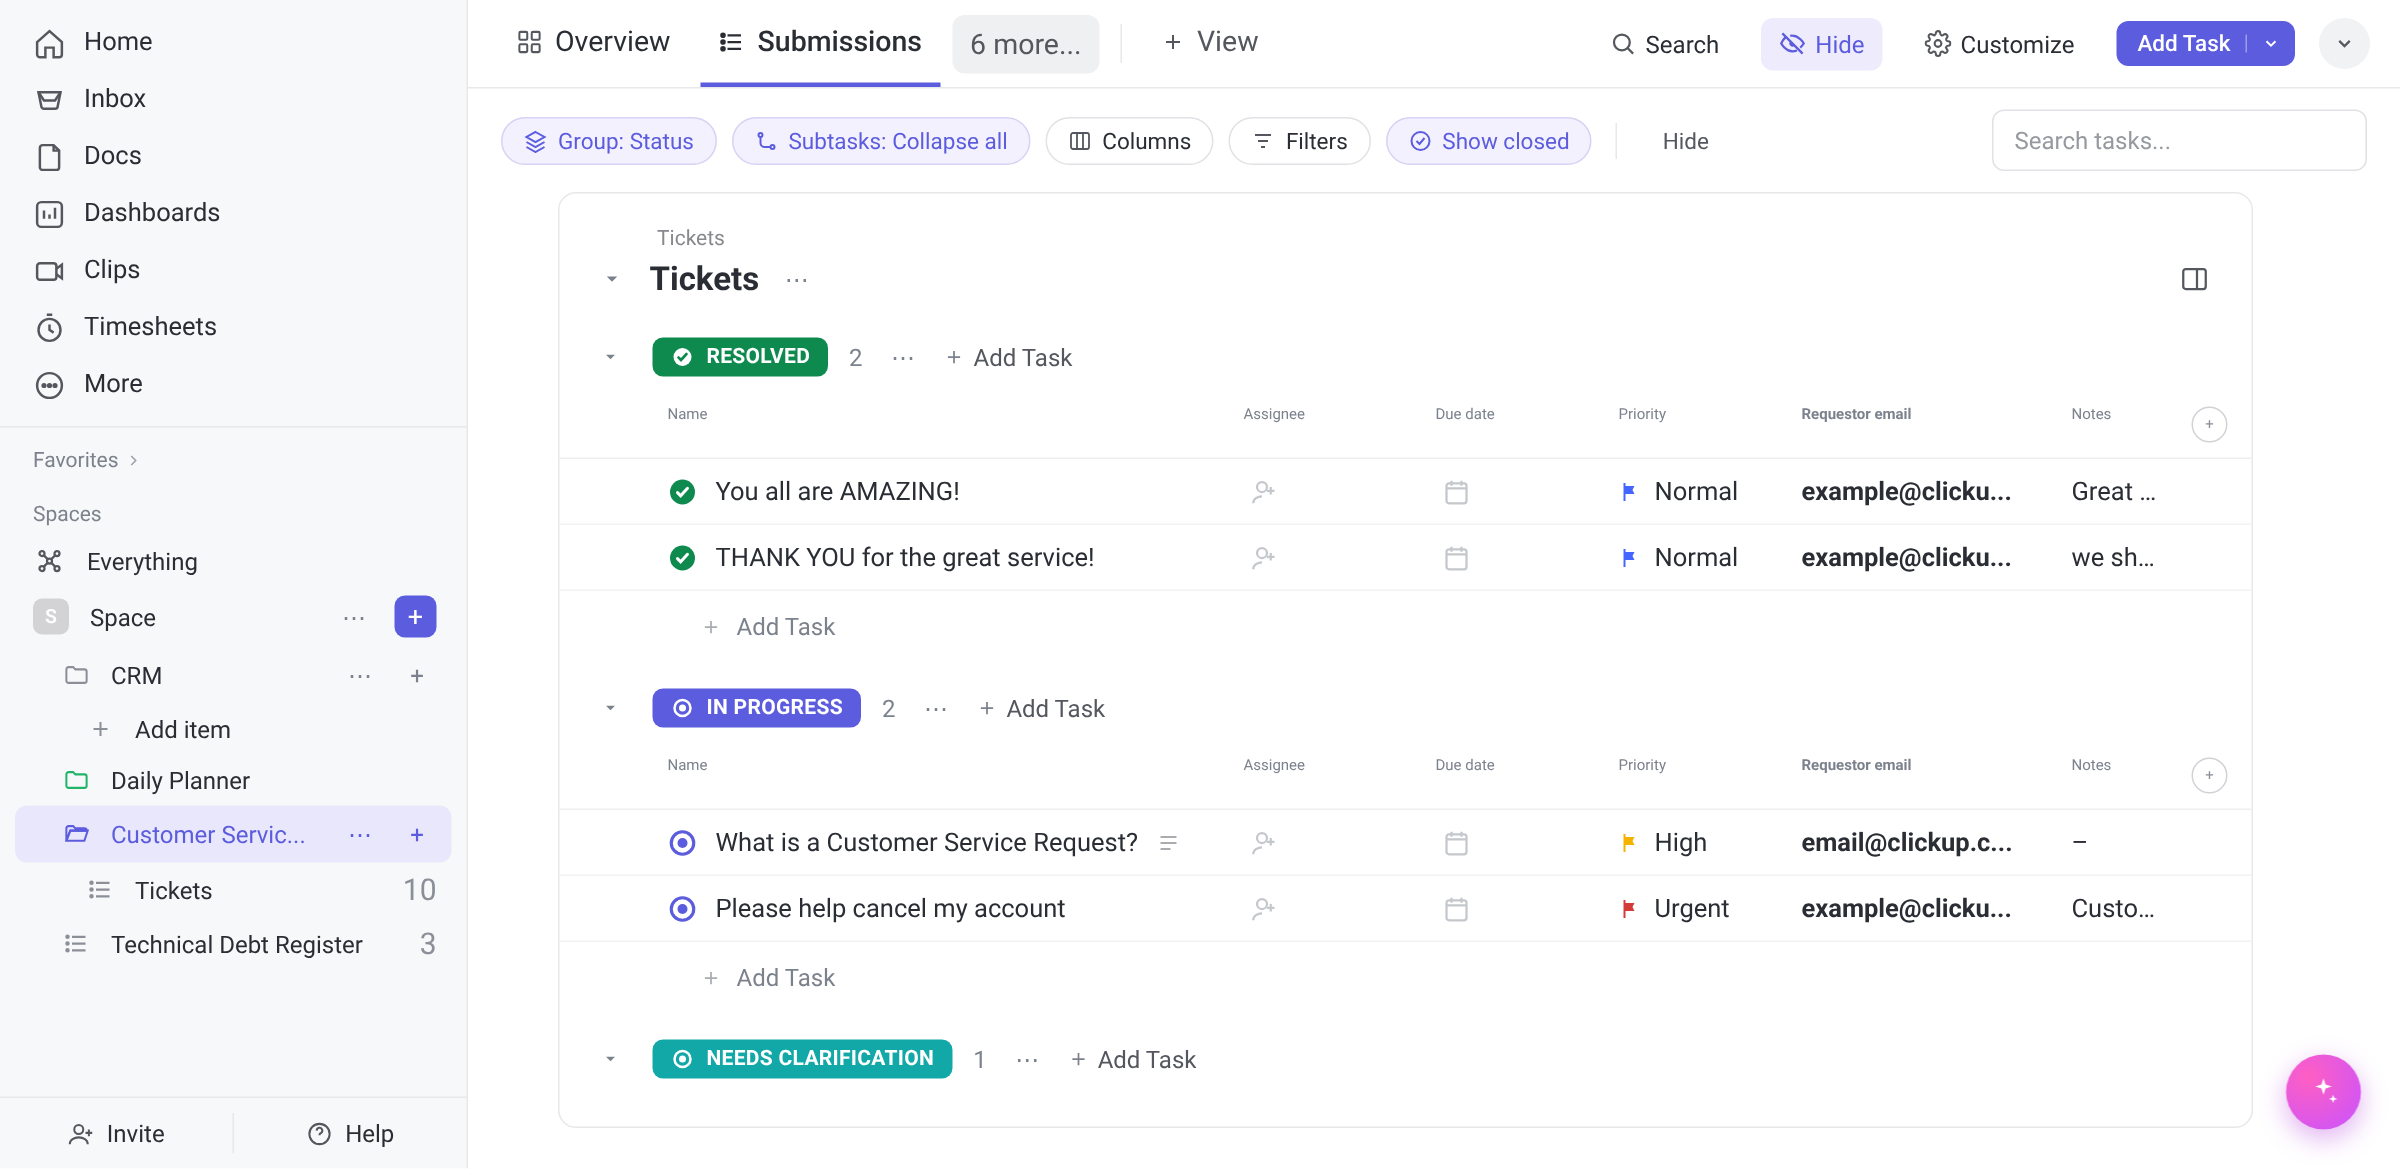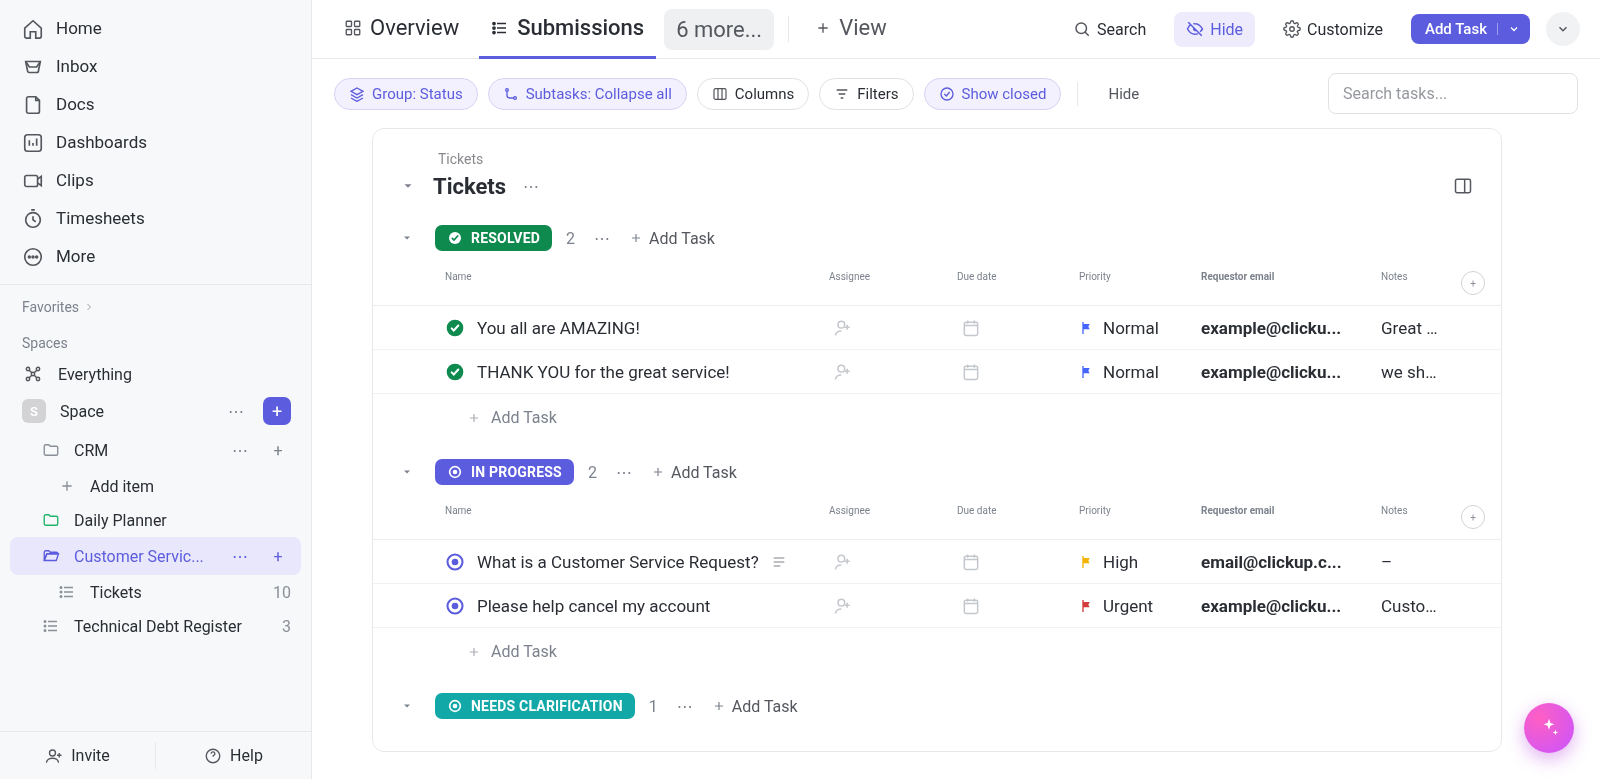--- a/index.html
+++ b/index.html
@@ -14,30 +14,30 @@
   .section-label { font-size:14px; color:#7c828d; padding:14px 22px 6px 22px; display:flex; align-items:center; gap:4px; border-top:1px solid #e6e8ea; }
   .section-label.spaces { border-top:none;}
   .space-row { display:flex; align-items:center; padding:6px 20px 6px 22px; gap:14px; color:#2a2e34; font-size:16px; }
   .space-row .grow { flex:1; }
   .space-badge { width:24px; height:24px; border-radius:6px; background:#d3d3d5; color:#fff; font-size:13px; font-weight:600; display:flex; align-items:center; justify-content:center; }
   .dots-btn { color:#7c828d; width:26px;height:26px;display:flex;align-items:center;justify-content:center; border-radius:4px; cursor:pointer;}
   .plus-badge { width:28px; height:28px; border-radius:7px; background:#5c5cde; color:#fff; display:flex; align-items:center; justify-content:center; font-size:18px; cursor:pointer;}
   .tree-row { display:flex; align-items:center; padding:6px 20px 6px 40px; gap:12px; color:#2a2e34; font-size:16px; border-radius:8px;}
   .tree-row.active { background:#e9e7fb; color:#5c5cde; margin:0 10px; padding-left:30px; padding-right:10px;}
   .tree-row .grow { flex:1; overflow:hidden; text-overflow:ellipsis; white-space:nowrap;}
-  .count { font-size:16px; color:#8a8f98; }
+  .count { font-size:20px; color:#8a8f98; }
   .tree-row.lvl2 { padding-left:56px;}
   .sidebar-footer { margin-top:auto; border-top:1px solid #e6e8ea; display:flex; }
   .foot-btn { flex:1; display:flex; align-items:center; justify-content:center; gap:8px; padding:14px; font-size:16px; color:#2a2e34; cursor:pointer;}
   .foot-divider { width:1px; background:#e6e8ea; margin:10px 0;}
 
   
   .main { flex:1; display:flex; flex-direction:column; position:relative; overflow:hidden;}
   .tabs { display:flex; align-items:center; border-bottom:1px solid #e6e8ea; padding:0 20px; height:59px; gap:8px;}
-  .tab { display:flex; align-items:center; gap:8px; padding:16px 12px; font-size:22px; color:#2a2e34; cursor:pointer; border-bottom:3px solid transparent; }
+  .tab { display:flex; align-items:center; gap:8px; padding:16px 12px; font-size:19px; color:#2a2e34; cursor:pointer; border-bottom:3px solid transparent; }
   .tab.active { color:#2a2e34; border-bottom-color:#5c5cde; font-weight:500;}
   .tab.more { background:#eff0f2; border-radius:8px; padding:8px 12px; color:#54575d; border-bottom:none;}
   .tabs-divider { width:1px; height:26px; background:#e6e8ea; margin:0 6px;}
   .tabs-right { margin-left:auto; display:flex; align-items:center; gap:16px;}
   .pill { display:flex; align-items:center; gap:6px; padding:8px 12px; border-radius:8px; cursor:pointer; font-size:16px; color:#2a2e34;}
   .pill.hide { background:#edebfc; color:#5c5cde;}
   .btn-primary { background:#5c5cde; color:#fff; border-radius:8px; padding:6px 10px 6px 14px; display:flex; align-items:center; gap:10px; font-size:15px; font-weight:500;}
   .btn-primary .caret { border-left:1px solid rgba(255,255,255,.4); padding-left:10px;}
   .round-btn { width:34px;height:34px;border-radius:50%;background:#f1f2f4; display:flex;align-items:center;justify-content:center;color:#54575d; cursor:pointer;}
 

